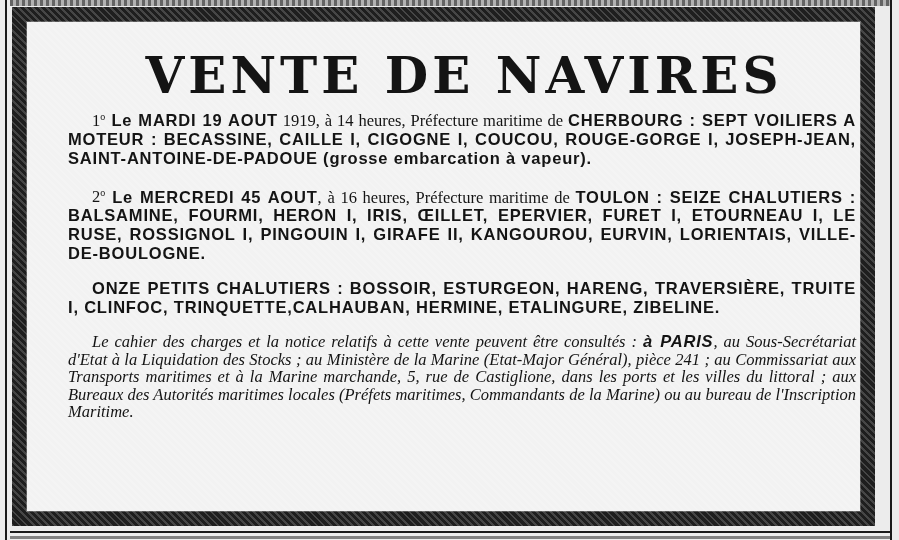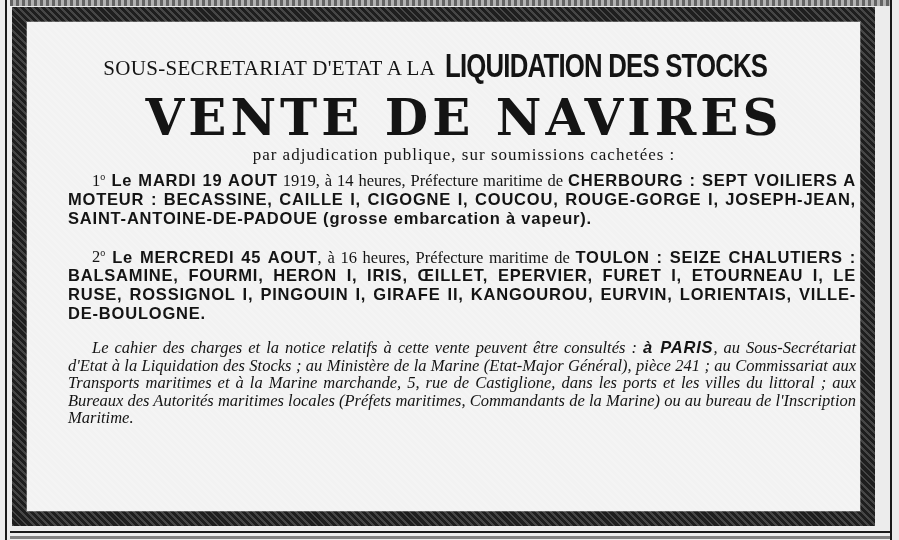--- a/index.html
+++ b/index.html
@@ -118,31 +118,27 @@
 
 <div class="outer-rule-left"></div>
 <div class="outer-rule-right"></div>
 <div class="top-strip"></div>
 <div class="bottom-rule"></div>
 <div class="bottom-rule2"></div>
 
 <div class="frame">
   <div class="content">
 
-    <div class="hdr-line1">
-      <span class="sub">SOUS-SECRETARIAT D'ETAT A LA</span>
-      <span class="liq">LIQUIDATION DES STOCKS</span>
-    </div>
 
 
     <div class="title">VENTE DE NAVIRES</div>
 
-    <div class="subtitle">par adjudication publique, sur soumissions cachetées :</div>
 
     <p class="para indent p1"><span class="ord"><span>1</span><sup>o</sup></span><span class="b"> Le MARDI 19 AOUT</span><span> 1919, à 14 heures, Préfecture maritime de </span><span class="b">CHERBOURG :</span><span class="b"> SEPT VOILIERS A MOTEUR : BECASSINE, CAILLE I, CIGOGNE I, COUCOU, ROUGE-GORGE I, JOSEPH-JEAN, SAINT-ANTOINE-DE-PADOUE</span><span class="b"> (grosse embarcation à vapeur).</span></p>
 
     <p class="para indent p2"><span class="ord"><span>2</span><sup>o</sup></span><span class="b"> Le MERCREDI 45 AOUT</span><span>, à 16 heures, Préfecture maritime de </span><span class="b">TOULON : SEIZE CHALUTIERS : BALSAMINE, FOURMI, HERON I, IRIS, ŒILLET, EPERVIER, FURET I, ETOURNEAU I, LE RUSE, ROSSIGNOL I, PINGOUIN I, GIRAFE II, KANGOUROU, EURVIN, LORIENTAIS, VILLE-DE-BOULOGNE.</span></p>
 
+    <p class="para indent p3"><span class="b">ONZE PETITS CHALUTIERS : BOSSOIR, ESTURGEON, HARENG, TRAVERSIÈRE, TRUITE I, CLINFOC, TRINQUETTE,CALHAUBAN, HERMINE, ETALINGURE, ZIBELINE.</span></p>
 
     <p class="para indent p4"><span>Le cahier des charges et la notice relatifs à cette vente peuvent être consultés : </span><span class="b">à PARIS</span><span>, au Sous-Secrétariat d'Etat à la Liquidation des Stocks ; au Ministère de la Marine (Etat-Major Général), pièce 241 ; au Commissariat aux Transports maritimes et à la Marine marchande, 5, rue de Castiglione, dans les ports et les villes du littoral ; aux Bureaux des Autorités maritimes locales (Préfets maritimes, Commandants de la Marine) ou au bureau de l'Inscription Maritime.</span></p>
 
   </div>
 </div>
 
 </body></html>

